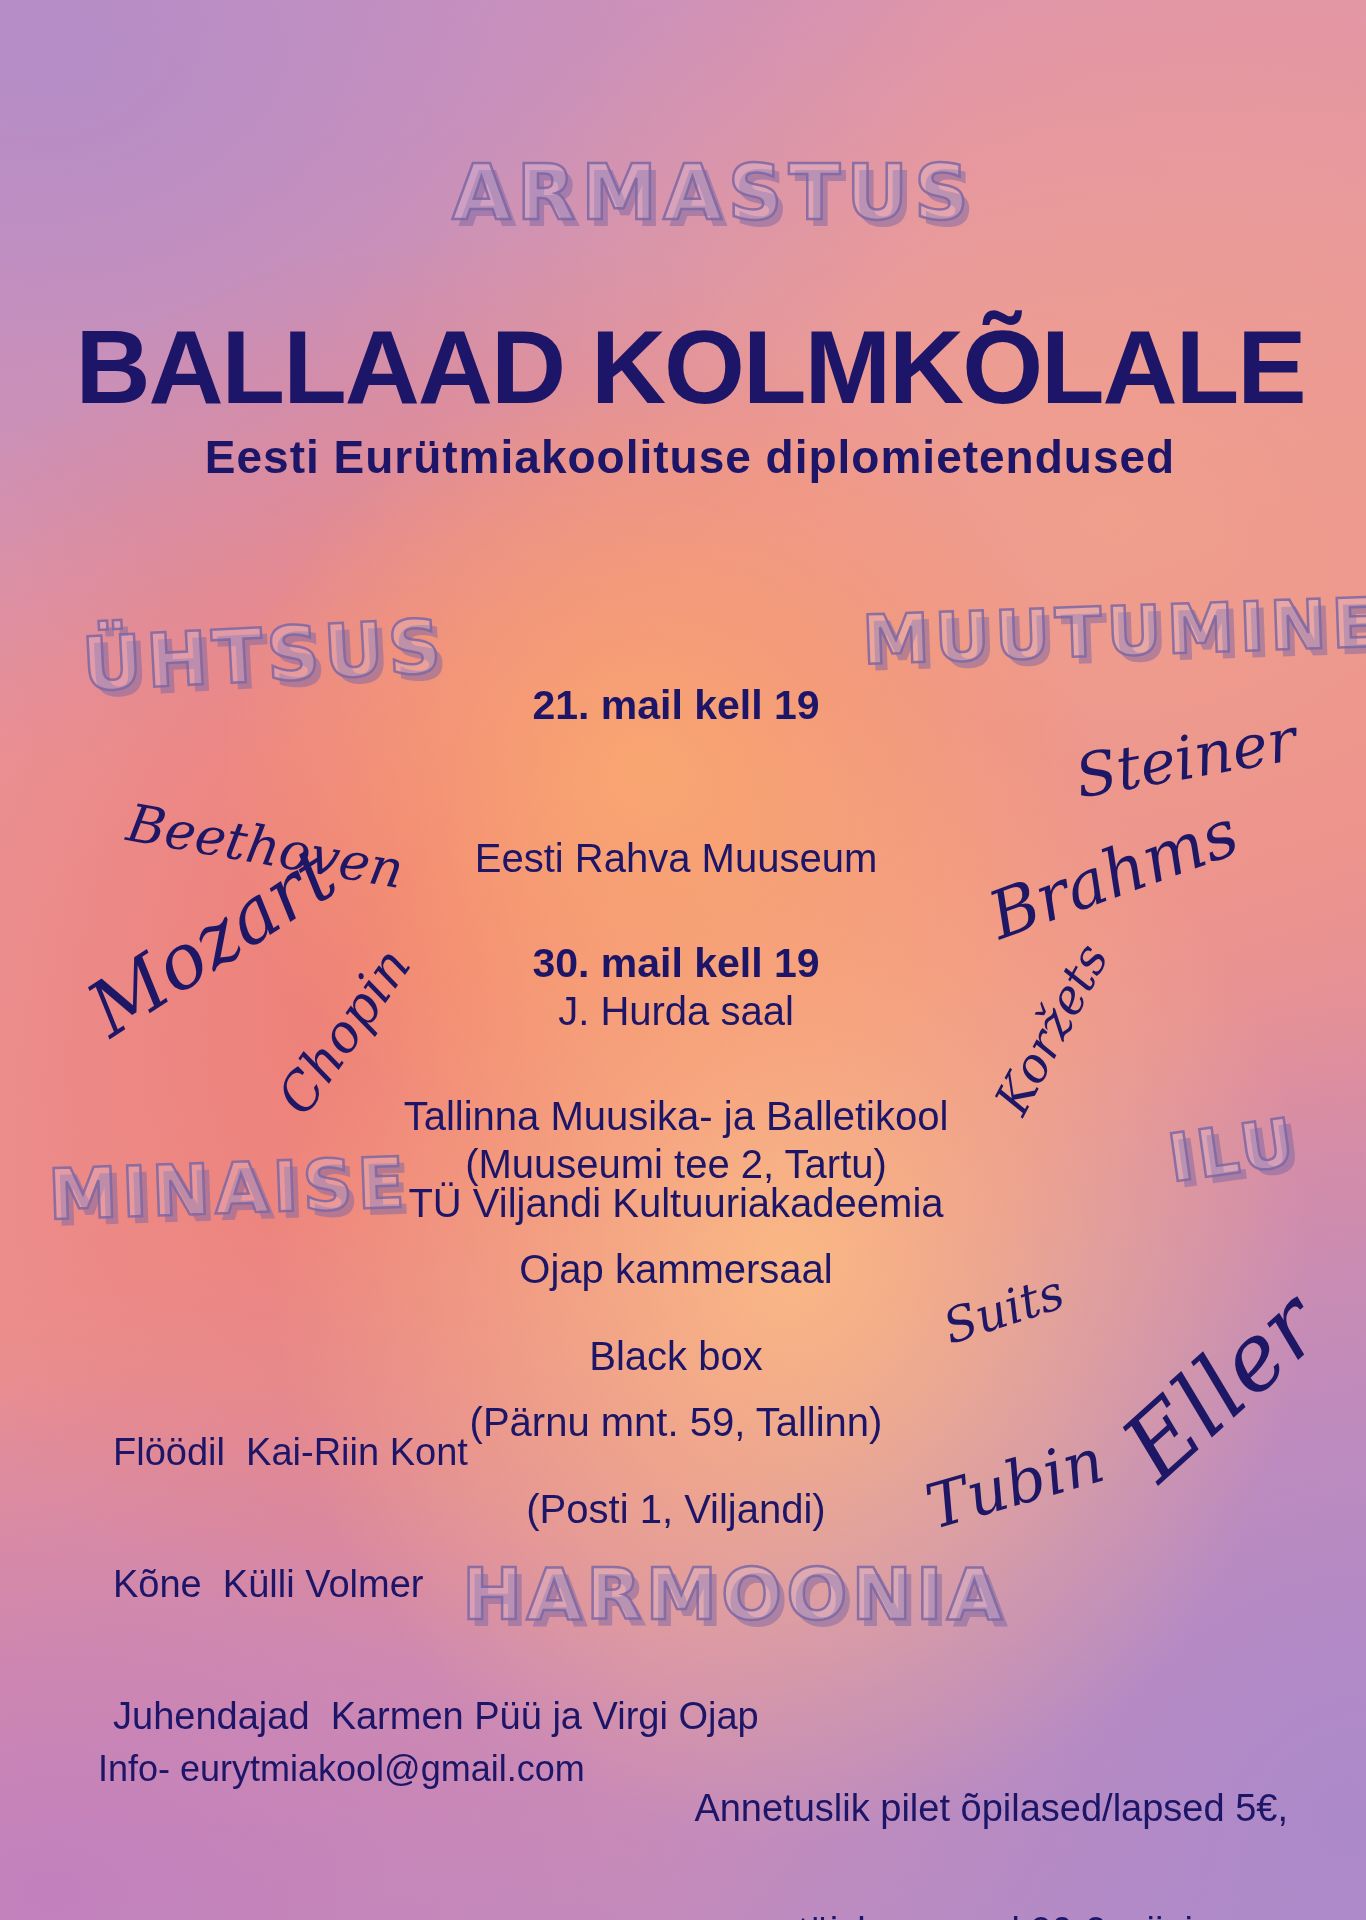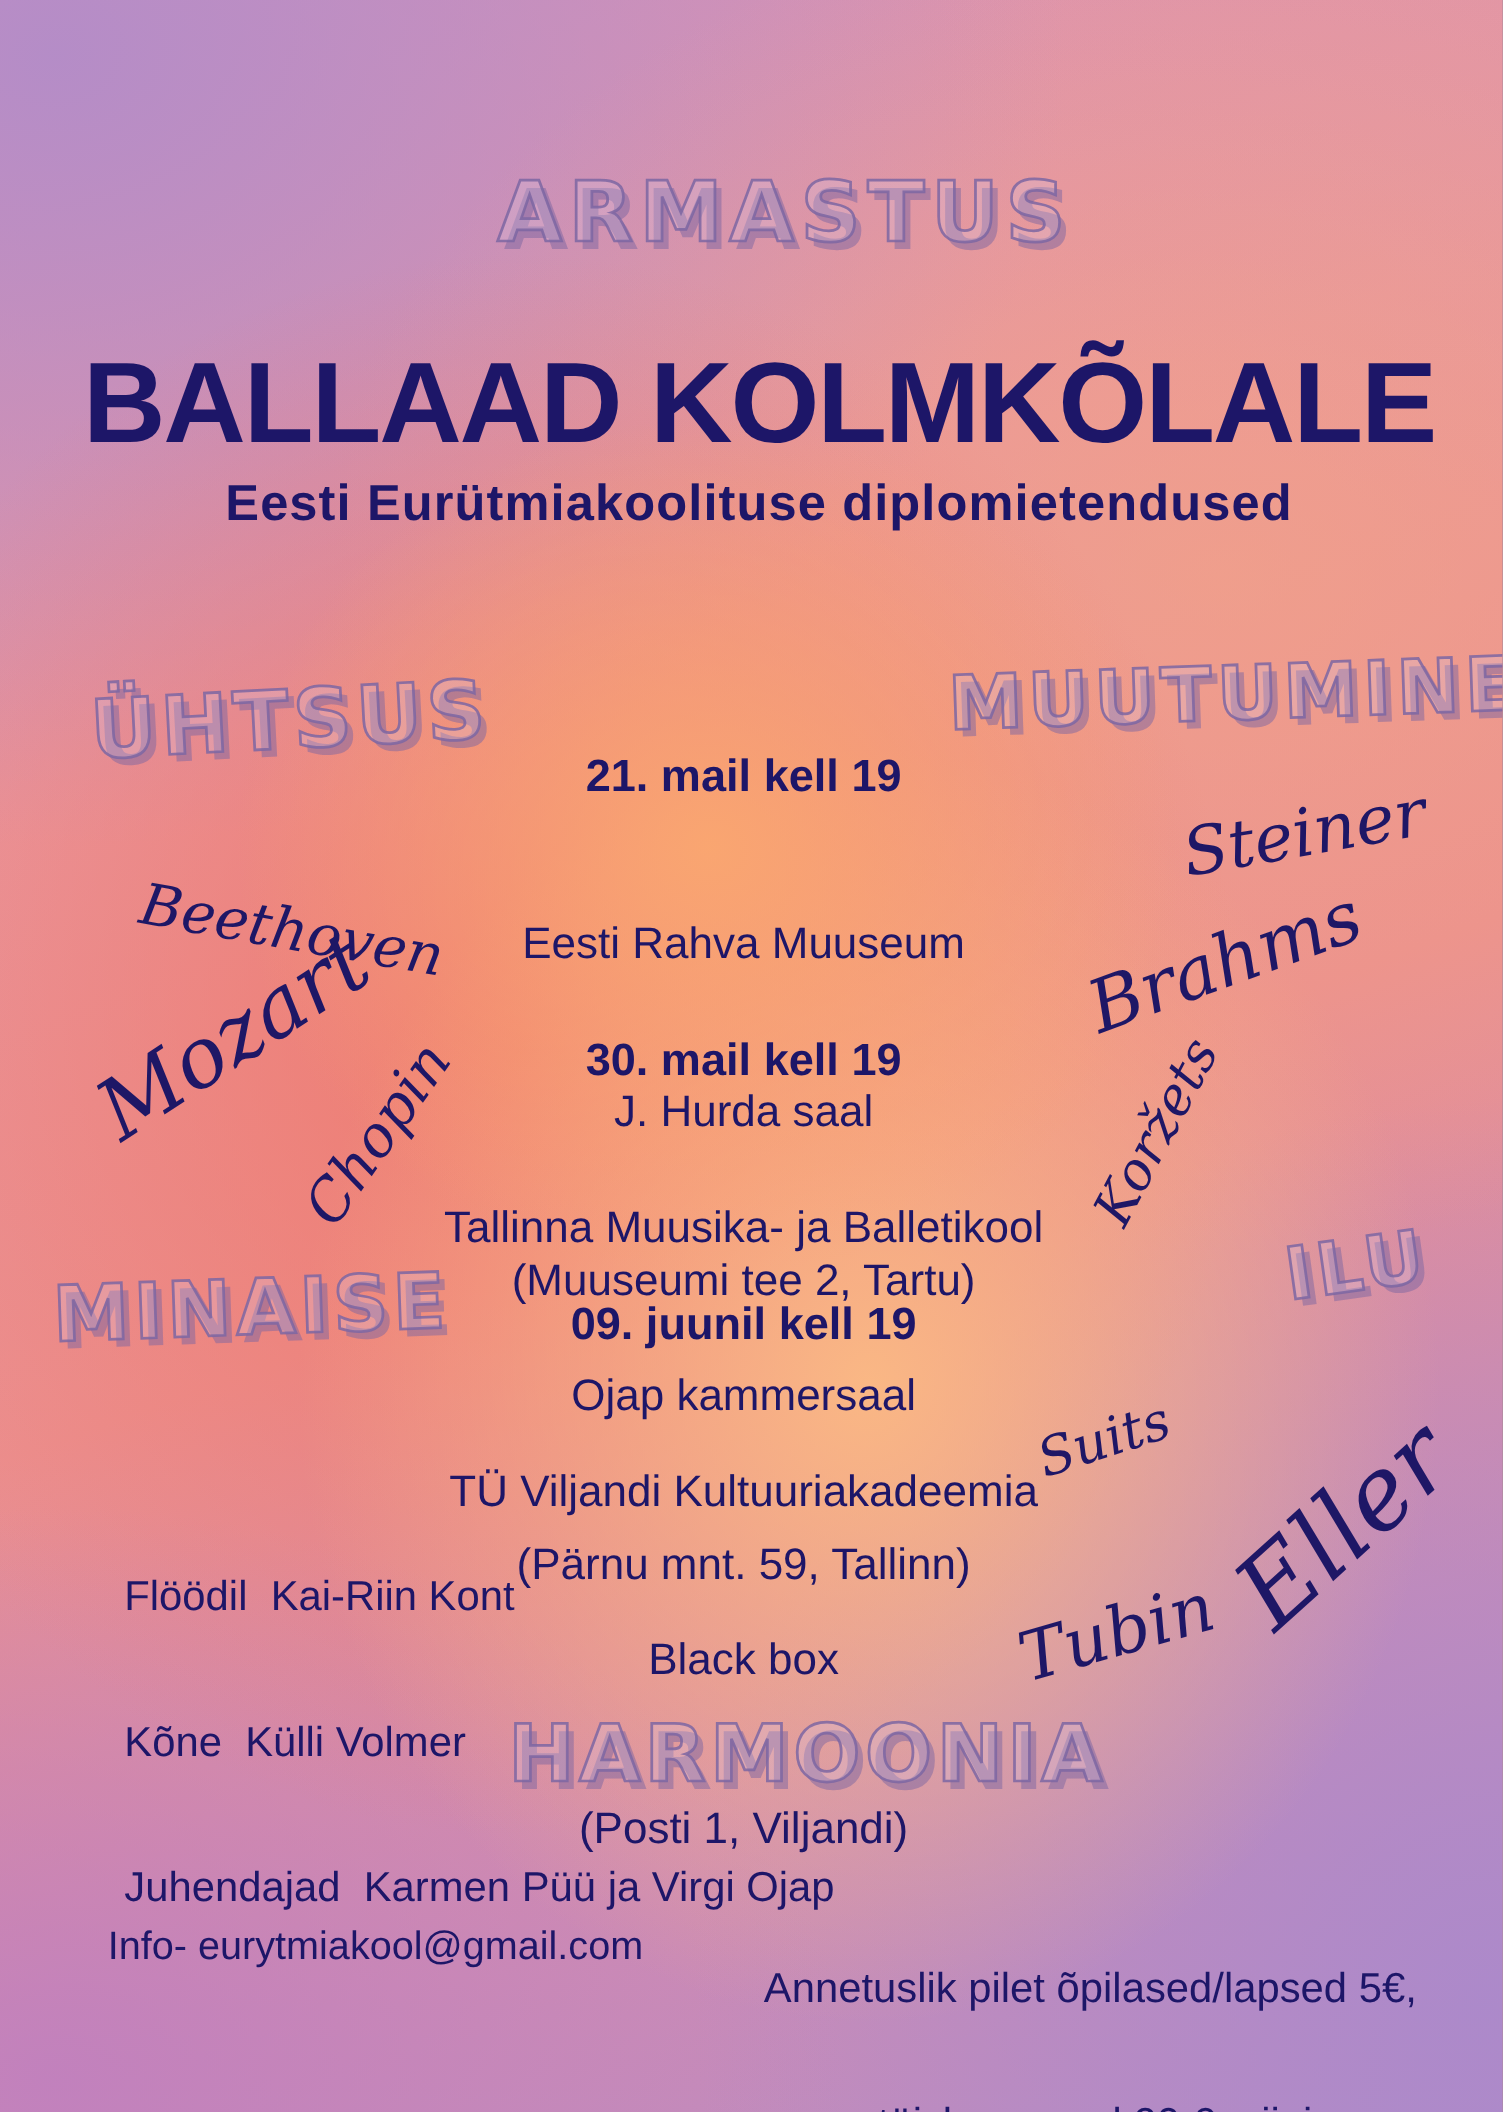--- a/index.html
+++ b/index.html
@@ -106,21 +106,20 @@
   </div>
 
   <div class="abs ink event event-2">
     <div class="event-date">30. mail kell 19</div>
     <div class="event-line">Tallinna Muusika- ja Balletikool</div>
     <div class="event-line">Ojap kammersaal</div>
     <div class="event-line">(Pärnu mnt. 59, Tallinn)</div>
   </div>
 
   <div class="abs ink event event-3">
-    <div class="event-date">09. juunil kell 19</div>
     <div class="event-line">TÜ Viljandi Kultuuriakadeemia</div>
     <div class="event-line">Black box</div>
     <div class="event-line">(Posti 1, Viljandi)</div>
   </div>
 
   <div class="abs ink credits">
     <div>Flöödil  Kai-Riin Kont</div>
     <div>Kõne  Külli Volmer</div>
     <div>Juhendajad  Karmen Püü ja Virgi Ojap</div>
   </div>

